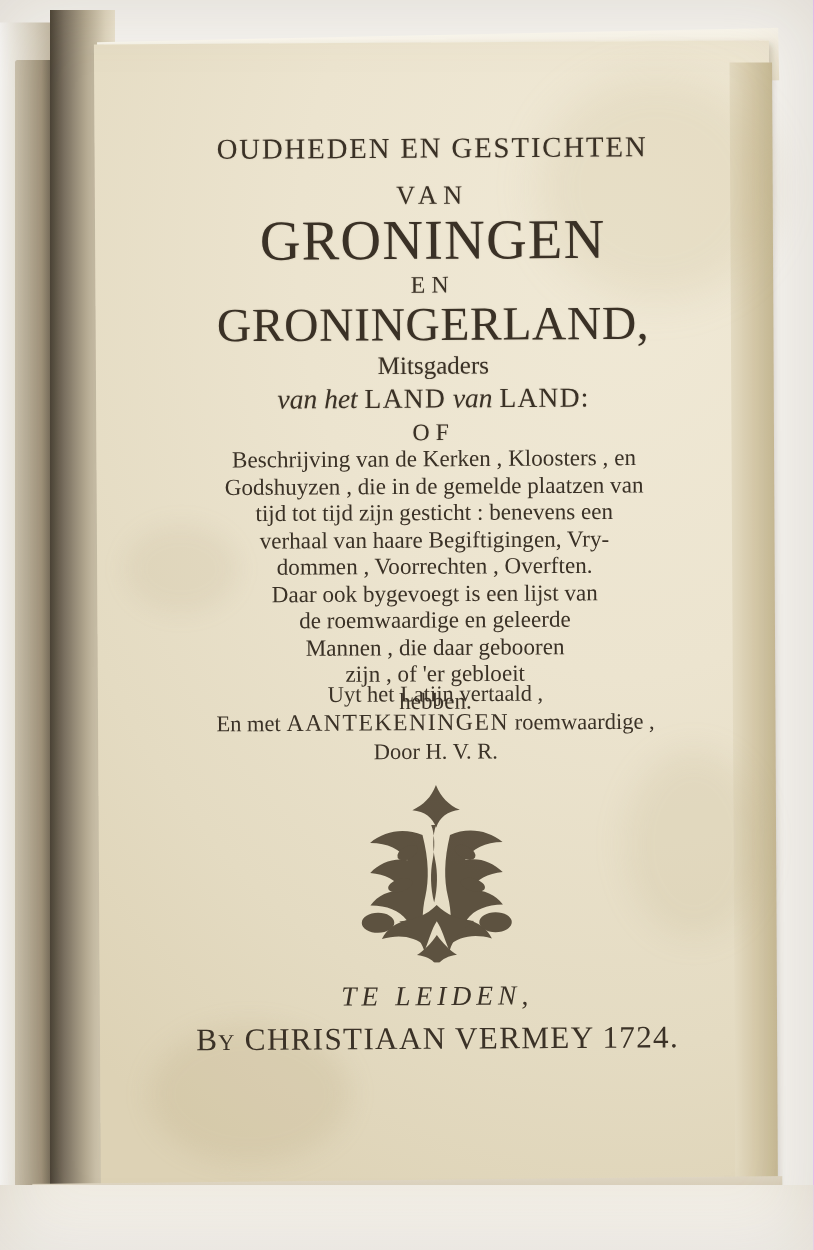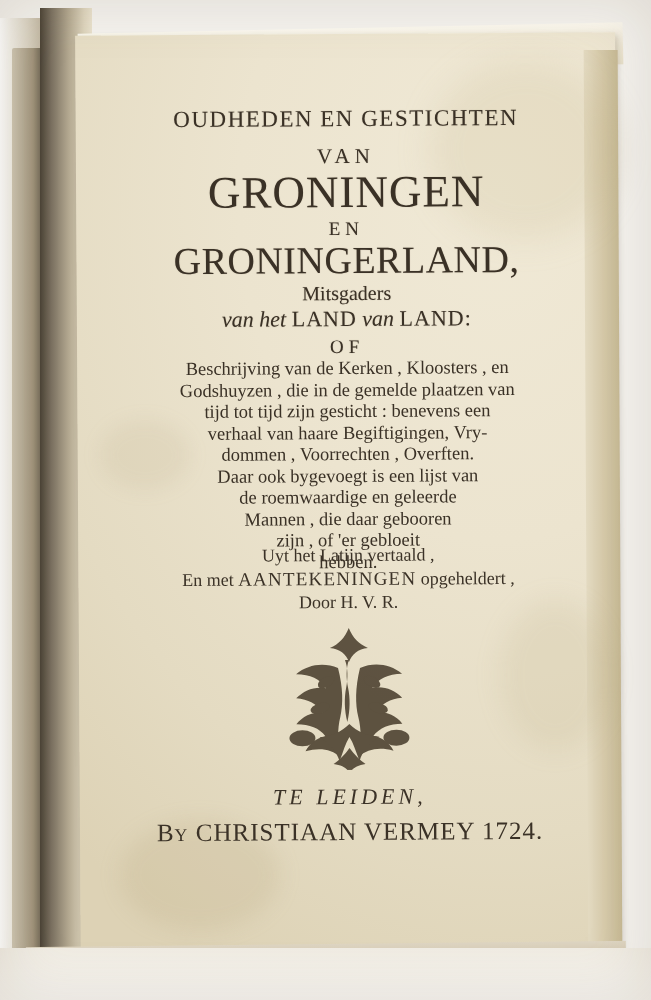--- a/index.html
+++ b/index.html
@@ -297,21 +297,21 @@
       <div>dommen , Voorrechten , Overften.</div>
       <div>Daar ook bygevoegt is een lijst van</div>
       <div>de roemwaardige en geleerde</div>
       <div>Mannen , die daar gebooren</div>
       <div>zijn , of 'er gebloeit</div>
       <div>hebben.</div>
     </div>
 
     <div class="imprint-block">
       <div>Uyt het Latijn vertaald ,</div>
-      <div><span>En met </span><span class="sc">AANTEKENINGEN</span><span> opgeheldert ,</span></div>
+      <div><span>En met </span><span class="sc">AANTEKENINGEN</span><span> roemwaardige ,</span></div>
       <div>Door H. V. R.</div>
     </div>
 
     <div class="ornament">
       <svg width="230" height="150" viewBox="0 0 230 150" aria-hidden="true">
         <g fill="#4a3f2e" opacity="0.88">
           <path d="M115 8 c-4 10 -10 16 -19 20 c10 1 16 6 19 14 c3 -8 9 -13 19 -14 c-9 -4 -15 -10 -19 -20 z"></path>
           <path d="M115 40 c-3 8 -3 18 -1 28 c2 10 2 22 -1 34 c-3 -12 -3 -24 -1 -34 c2 -10 2 -20 -1 -28 z"></path>
           <path d="M104 48 c-14 -6 -30 -4 -42 6 c14 0 24 5 30 14 c-12 -2 -22 2 -30 10 c12 1 21 6 26 14 c-11 0 -20 4 -26 12 c13 0 23 4 29 12 c-9 2 -16 7 -20 15 c14 -4 26 -2 35 6 c-3 -14 -3 -28 0 -40 c3 -13 3 -29 -2 -49 z"></path>
           <path d="M126 48 c14 -6 30 -4 42 6 c-14 0 -24 5 -30 14 c12 -2 22 2 30 10 c-12 1 -21 6 -26 14 c11 0 20 4 26 12 c-13 0 -23 4 -29 12 c9 2 16 7 20 15 c-14 -4 -26 -2 -35 6 c3 -14 3 -28 0 -40 c-3 -13 -3 -29 2 -49 z"></path>

